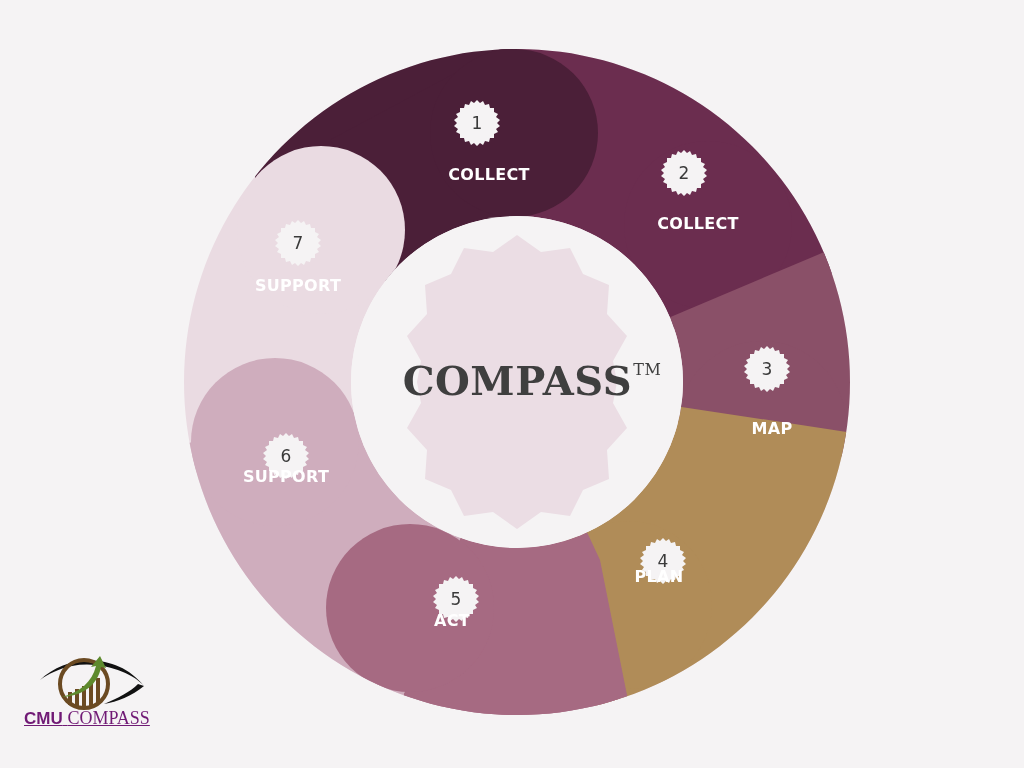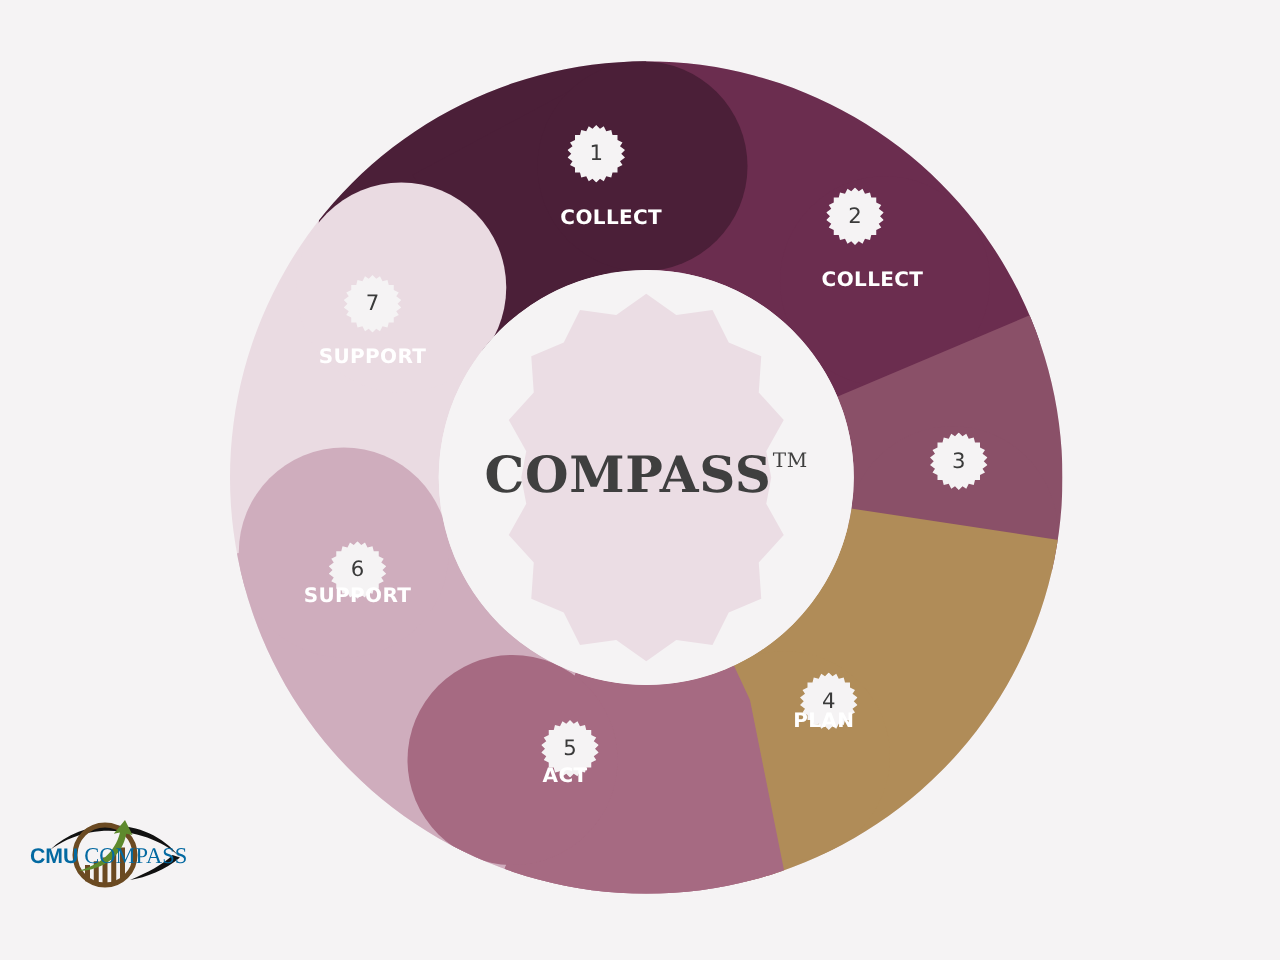--- a/index.html
+++ b/index.html
@@ -29,38 +29,39 @@
   }
   .badge svg { position: absolute; left: 0; top: 0; }
   .badge-num {
     position: absolute; left: 0; top: 0; width: 46px; height: 46px;
     display: flex; align-items: center; justify-content: center;
     font-family: "DejaVu Sans", sans-serif;
     font-size: 17px; color: #3a3a3a;
   }
   .center-title {
     position: absolute;
-    left: 517px; top: 380px;
+    left: 532px; top: 380px;
     transform: translate(-50%, -50%);
     font-family: "DejaVu Serif", "Liberation Serif", serif;
     font-weight: bold;
     font-size: 40px;
     color: #3f3f3f;
     white-space: nowrap;
     letter-spacing: 0.5px;
   }
   .center-title sup {
     font-size: 16px; font-weight: normal;
     vertical-align: 20px; margin-left: 1px;
   }
   .logo { position: absolute; left: 22px; top: 652px; width: 150px; height: 80px; }
   .logo-text {
-    position: absolute; left: 24px; top: 674px;
+    position: absolute; left: 24px; top: 708px;
     font-size: 17px; white-space: nowrap;
-    color: #0369a1;
+    color: #701a75;
+    text-decoration: underline;
   }
   .logo-text .cmu { font-family: "Liberation Sans", sans-serif; font-weight: bold; }
   .logo-text .cmp { font-family: "Liberation Serif", serif; font-size: 18px; }
 </style>
 </head>
 <body>
 
 <svg id="diagram" viewBox="0 0 1024 768" xmlns="http://www.w3.org/2000/svg">
   <defs>
     <clipPath id="ringClip">
@@ -124,20 +125,21 @@
 </div>
 <div class="step-label" style="left:698px; top:223px;">COLLECT</div>
 
 <div class="badge" style="left:767px; top:369px;">
   <svg width="46" height="46" viewBox="0 0 46 46">
       <polygon fill="#f5f3f4" points="23,0 26,3 29,1 31,5 35,4 36,8 40,8 40,12 44,14 42,17 46,20 43,23 46,26 42,29 44,32 40,34 40,38 36,38 35,42 31,41 29,45 26,43 23,46 20,43 17,45 15,41 11,42 10,38 6,38 6,34 2,32 4,29 0,26 3,23 0,20 4,17 2,14 6,12 6,8 10,8 11,4 15,5 17,1 20,3"></polygon>
     </svg>
   <div class="badge-num">3</div>
 </div>
 <div class="step-label" style="left:772px; top:428px;">
+  <div>MAP</div>
 </div>
 
 <div class="badge" style="left:663px; top:561px;">
   <svg width="46" height="46" viewBox="0 0 46 46">
       <polygon fill="#f5f3f4" points="23,0 26,3 29,1 31,5 35,4 36,8 40,8 40,12 44,14 42,17 46,20 43,23 46,26 42,29 44,32 40,34 40,38 36,38 35,42 31,41 29,45 26,43 23,46 20,43 17,45 15,41 11,42 10,38 6,38 6,34 2,32 4,29 0,26 3,23 0,20 4,17 2,14 6,12 6,8 10,8 11,4 15,5 17,1 20,3"></polygon>
     </svg>
   <div class="badge-num">4</div>
 </div>
 <div class="step-label" style="left:659px; top:576px;">PLAN</div>
 

